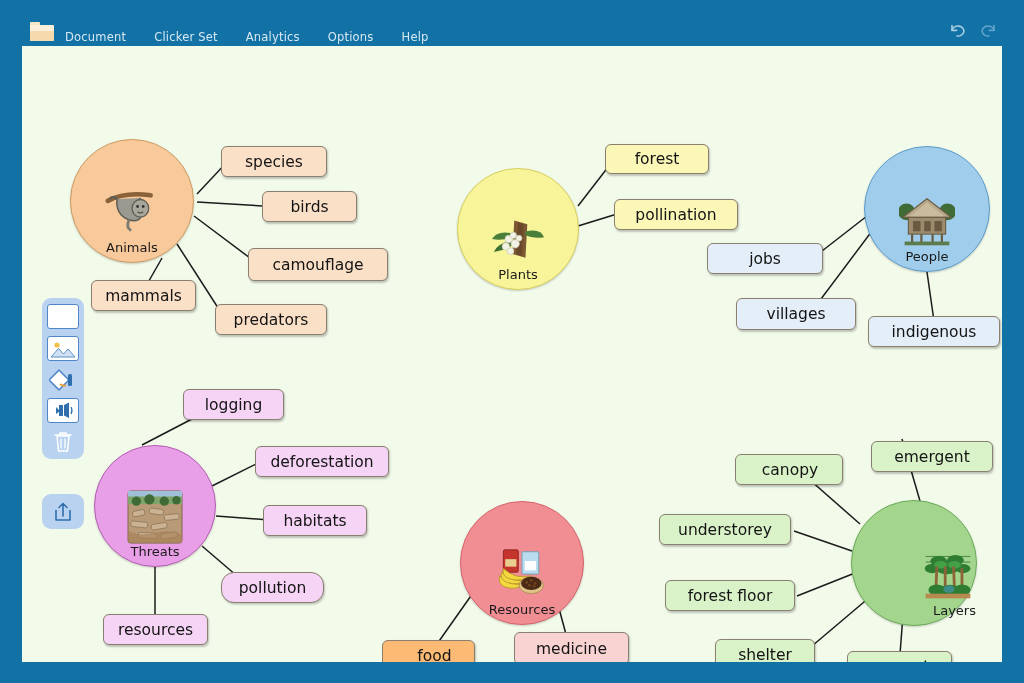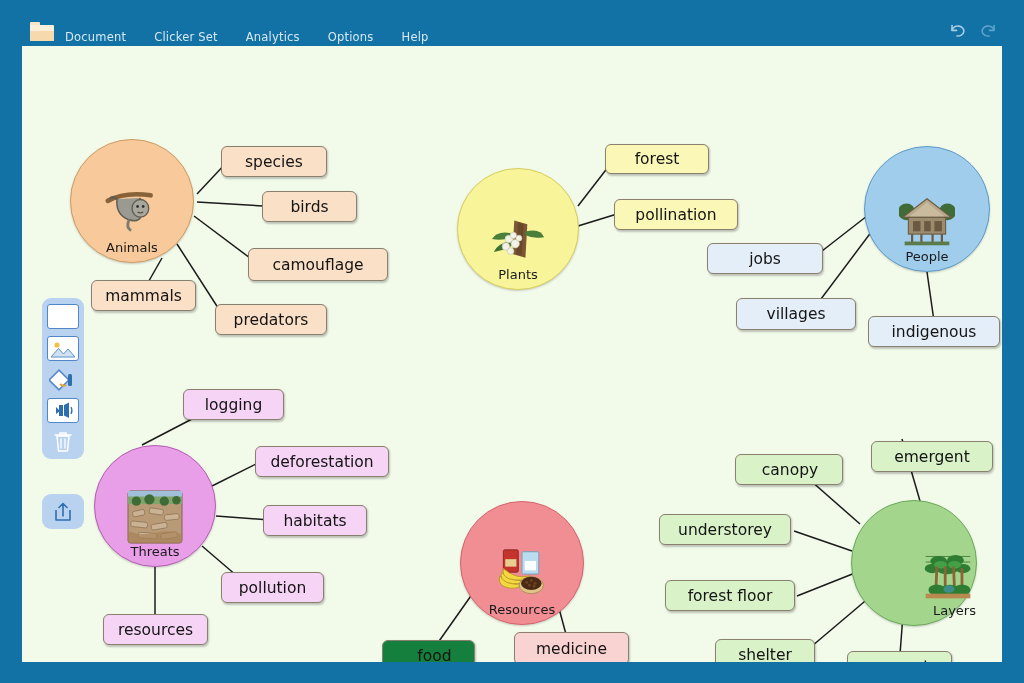--- a/index.html
+++ b/index.html
@@ -226,21 +226,21 @@
         </div>
         <div class="node leaf" style="left: 161px; top: 343px; width: 101px; height: 31px; background: rgb(245, 212, 245);">
           <span>logging</span>
         </div>
         <div class="node leaf" style="left: 233px; top: 400px; width: 134px; height: 31px; background: rgb(245, 212, 245);">
           <span>deforestation</span>
         </div>
         <div class="node leaf" style="left: 241px; top: 459px; width: 104px; height: 31px; background: rgb(245, 212, 245);">
           <span>habitats</span>
         </div>
-        <div class="node leaf" style="left: 199px; top: 526px; width: 103px; height: 31px; background: rgb(245, 212, 245);">
+        <div class="node leaf" style="left: 199px; top: 526px; width: 103px; height: 31px; background: rgb(245, 212, 245); border-radius: 13px;">
           <span>pollution</span>
         </div>
         <div class="node leaf" style="left: 81px; top: 568px; width: 105px; height: 31px; background: rgb(245, 212, 245);">
           <span>resources</span>
         </div>
         <div class="node hub" style="left: 438px; top: 455px; width: 124px; height: 124px; background: rgb(240, 142, 148); border: 1.5px solid rgb(216, 100, 108);">
           <div class="pic"><svg viewBox="0 0 60 58" width="56" height="54">
       <rect x="10" y="2" width="16" height="24" rx="1.5" fill="#c4342c" stroke="#8f241e" stroke-width="1"></rect>
       <rect x="12" y="12" width="12" height="8" fill="#e8cf8f"></rect>
       <rect x="30" y="4" width="18" height="24" rx="1.5" fill="#b9dcee" stroke="#6f9fb8" stroke-width="1"></rect>
@@ -255,21 +255,21 @@
       <g fill="#6d4020">
                 <circle cx="35" cy="37" r="1.6"></circle>
                 <circle cx="40" cy="35" r="1.6"></circle>
                 <circle cx="44" cy="38" r="1.6"></circle>
                 <circle cx="38" cy="40" r="1.6"></circle>
                 <circle cx="43" cy="41" r="1.6"></circle>
               </g>
             </svg></div>
           <div class="lbl">Resources</div>
         </div>
-        <div class="node leaf" style="left: 360px; top: 594px; width: 93px; height: 32px; background: #15803d; padding-left: 22px;">
+        <div class="node leaf" style="left: 360px; top: 594px; width: 93px; height: 32px; background: #fdba74; padding-left: 22px;">
           <span>food</span>
         </div>
         <div class="node leaf" style="left: 492px; top: 586px; width: 115px; height: 33px; background: rgb(249, 211, 210);">
           <span>medicine</span>
         </div>
         <div class="node hub" style="left: 829px; top: 454px; width: 126px; height: 126px; background: rgb(163, 213, 141); border: 1.5px solid rgb(107, 171, 90); align-items: flex-end;">
           <div class="pic"><svg viewBox="0 0 60 58" width="56" height="54">
       <g stroke="#2f6b2a" stroke-width="1" opacity=".8">
         <line x1="6" y1="8" x2="54" y2="8"></line>
                 <line x1="6" y1="14" x2="54" y2="14"></line>

